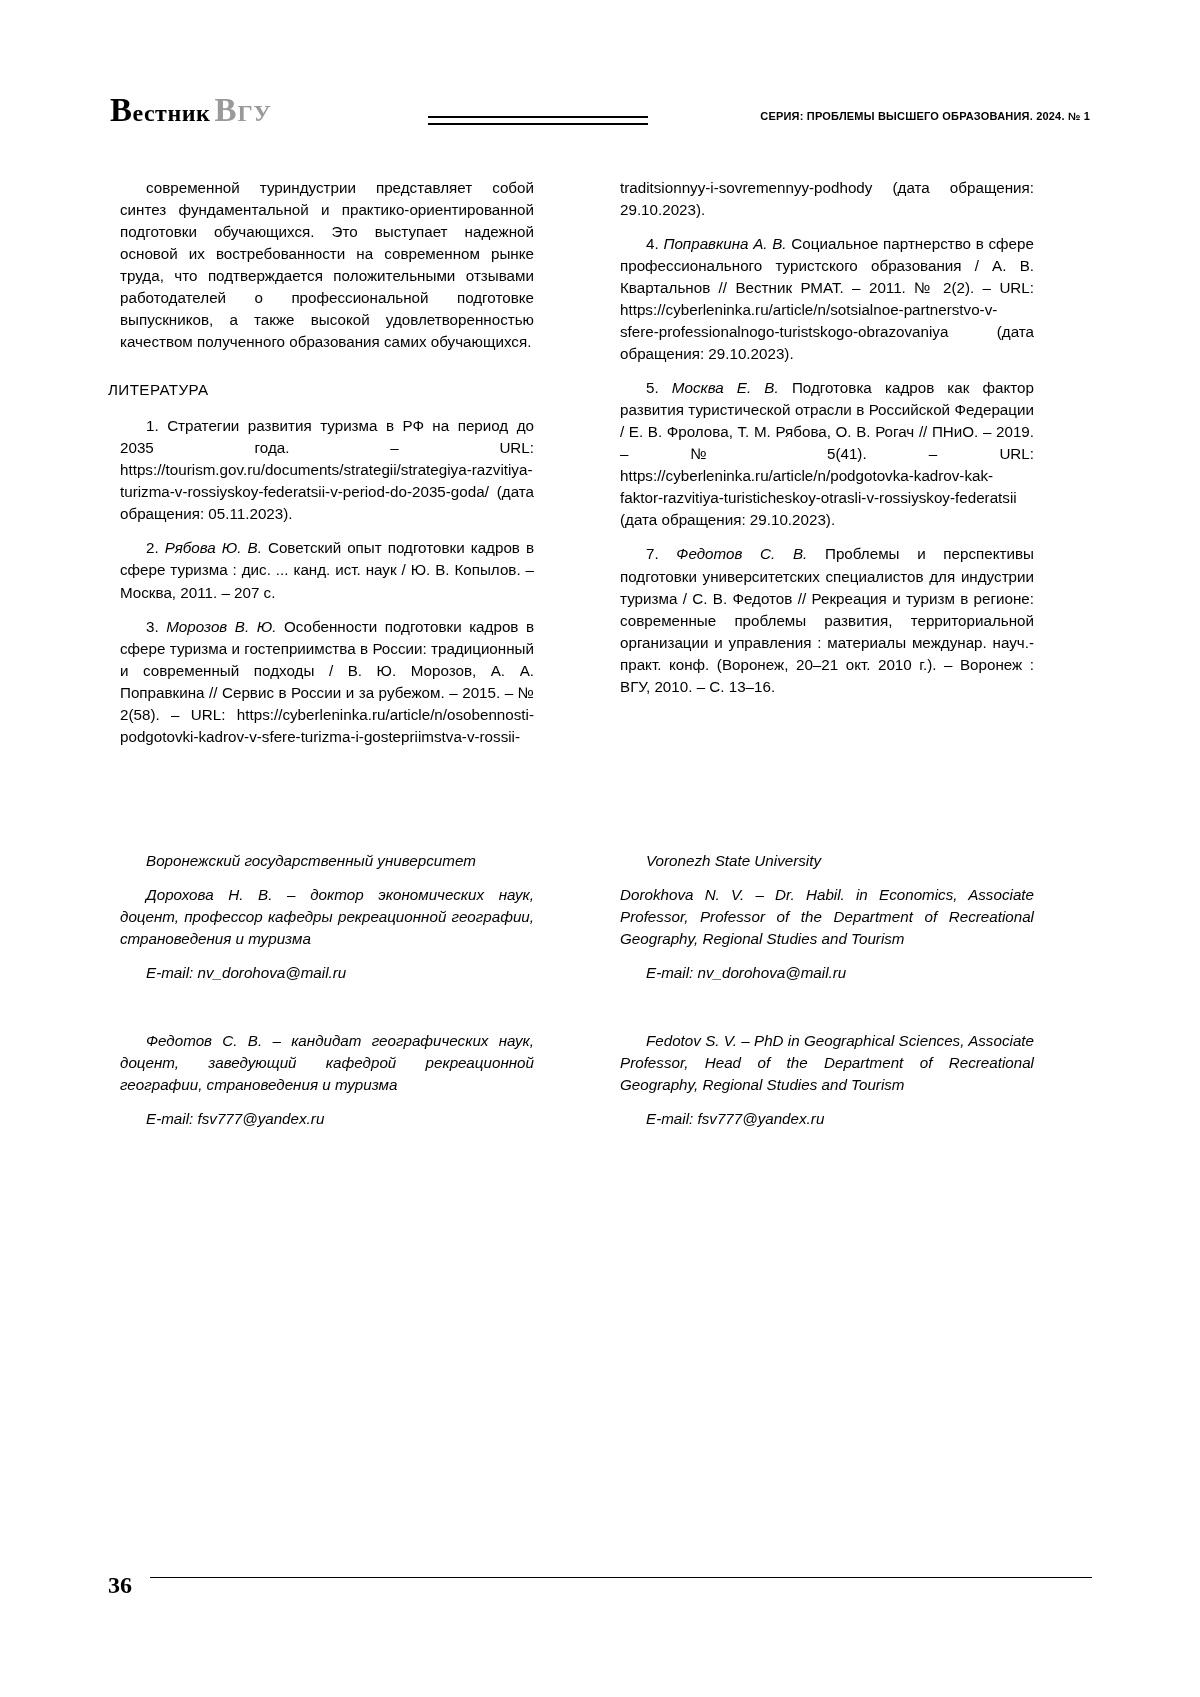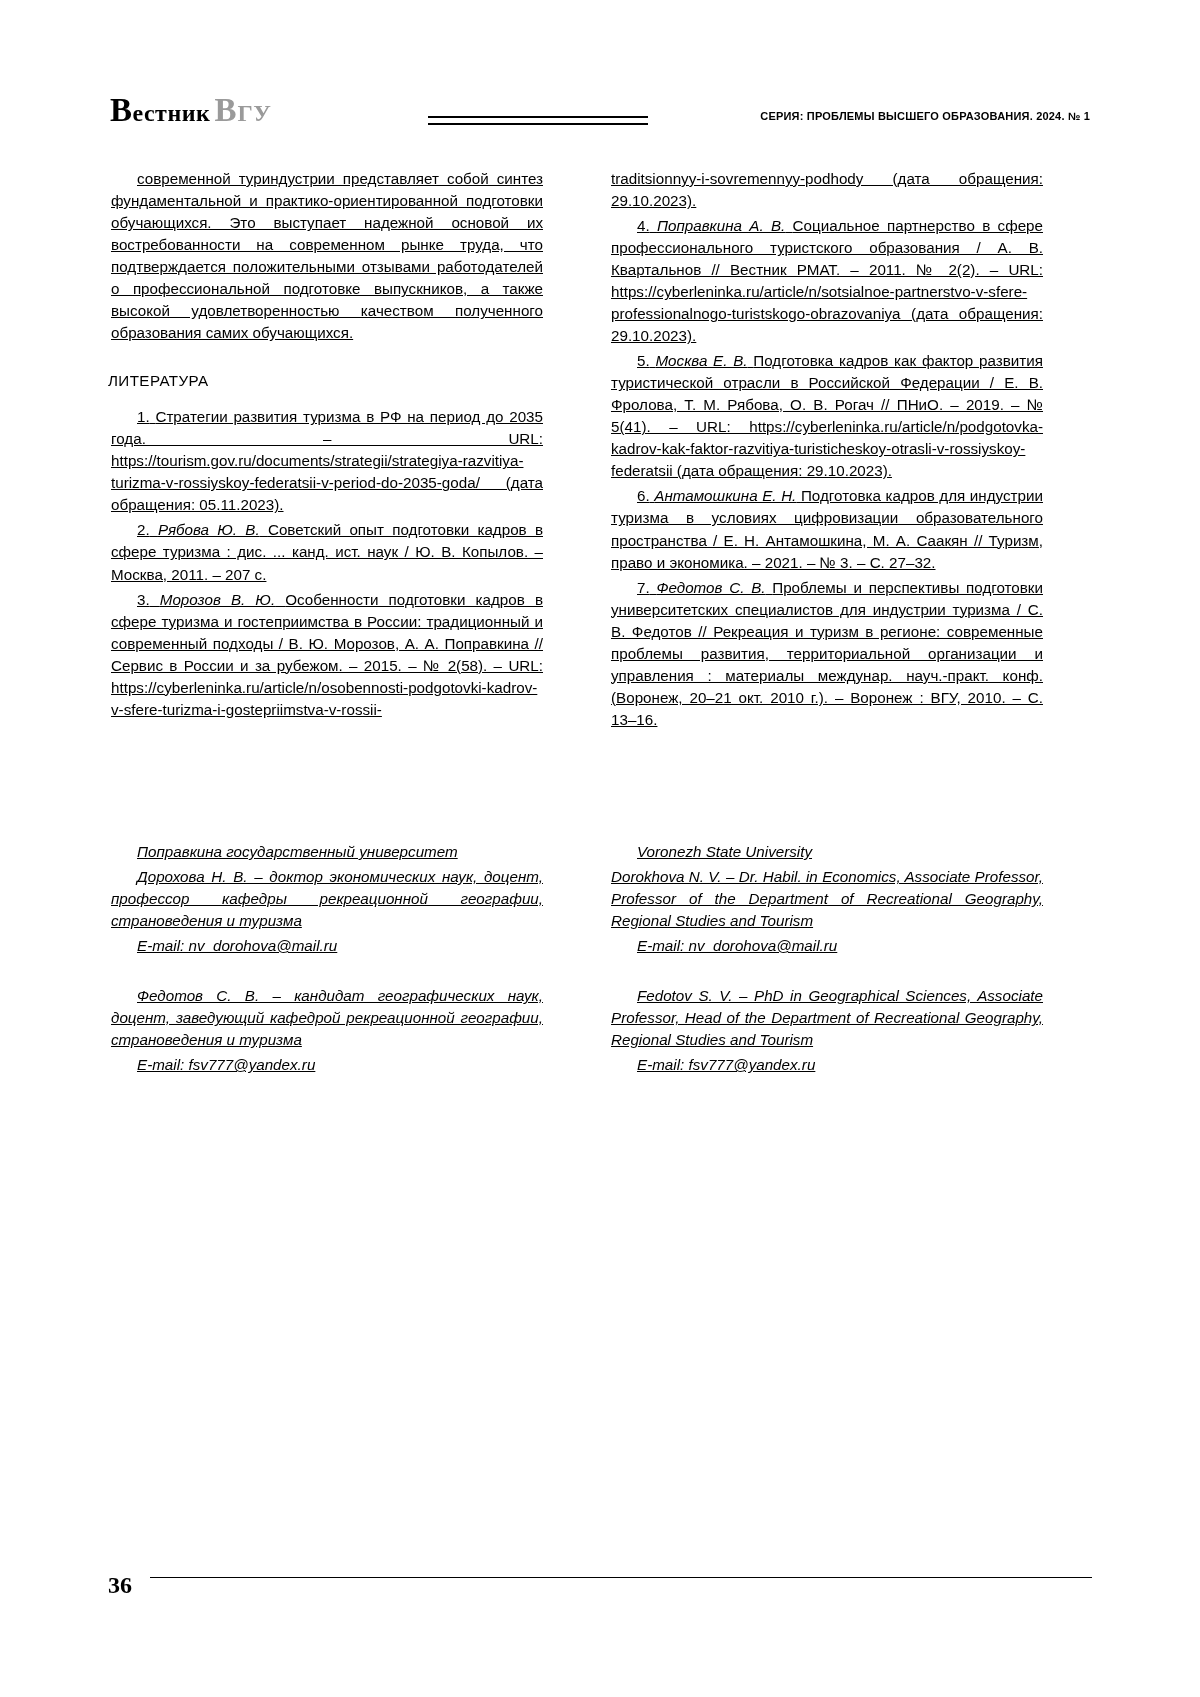--- a/index.html
+++ b/index.html
@@ -80,24 +80,23 @@
     top: 165px;
     width: 438px;
     font-size: 15.2px;
     line-height: 1.45;
     text-align: justify;
   }
   .col-left { left: 108px; }
   .col-right { left: 608px; }
 
   p {
-    margin: 3px;
+    margin: 12px;
     text-align: justify;
     text-justify: inter-word;
-    text-decoration: underline;
   }
   p.indent { text-indent: 26px; }
   .section-title {
     text-align: left;
     margin-top: 26px;
     margin-bottom: 14px;
     font-size: 15.2px;
     letter-spacing: 0.4px;
   }
   .ref {
@@ -189,33 +188,28 @@
       <span>4.</span>
       <span class="ital">Поправкина А. В.</span>
       <span>Социальное партнерство в сфере профессионального туристского образования / А. В. Квартальнов // Вестник РМАТ. – 2011. № 2(2). – URL: https://cyberleninka.ru/article/n/sotsialnoe-partnerstvo-v-sfere-professionalnogo-turistskogo-obrazovaniya (дата обращения: 29.10.2023).</span>
     </p>
     <p class="ref">
       <span>5.</span>
       <span class="ital">Москва Е. В.</span>
       <span>Подготовка кадров как фактор развития туристической отрасли в Российской Федерации / Е. В. Фролова, Т. М. Рябова, О. В. Рогач // ПНиО. – 2019. – № 5(41). – URL: https://cyberleninka.ru/article/n/podgotovka-kadrov-kak-faktor-razvitiya-turisticheskoy-otrasli-v-rossiyskoy-federatsii (дата обращения: 29.10.2023).</span>
     </p>
     <p class="ref">
-      <span>6.</span>
-      <span class="ital">Антамошкина Е. Н.</span>
-      <span>Подготовка кадров для индустрии туризма в условиях цифровизации образовательного пространства / Е. Н. Антамошкина, М. А. Саакян // Туризм, право и экономика. – 2021. – № 3. – С. 27–32.</span>
-    </p>
-    <p class="ref">
       <span>7.</span>
       <span class="ital">Федотов С. В.</span>
       <span>Проблемы и перспективы подготовки университетских специалистов для индустрии туризма / С. В. Федотов // Рекреация и туризм в регионе: современные проблемы развития, территориальной организации и управления : материалы междунар. науч.-практ. конф. (Воронеж, 20–21 окт. 2010 г.). – Воронеж : ВГУ, 2010. – С. 13–16.</span>
     </p>
   </div>
 
   <div class="authors authors-left">
-    <p class="ind">Поправкина государственный университет</p>
+    <p class="ind">Воронежский государственный университет</p>
     <p class="ind">Дорохова Н. В. – доктор экономических наук, доцент, профессор кафедры рекреационной географии, страноведения и туризма</p>
     <p class="ind">E-mail: nv_dorohova@mail.ru</p>
     <div class="blockgap"></div>
     <p class="ind">Федотов С. В. – кандидат географических наук, доцент, заведующий кафедрой рекреационной географии, страноведения и туризма</p>
     <p class="ind">E-mail: fsv777@yandex.ru</p>
   </div>
 
   <div class="authors authors-right">
     <p class="ind">Voronezh State University</p>
     <p>Dorokhova N. V. – Dr. Habil. in Economics, Associate Professor, Professor of the Department of Recreational Geography, Regional Studies and Tourism</p>

